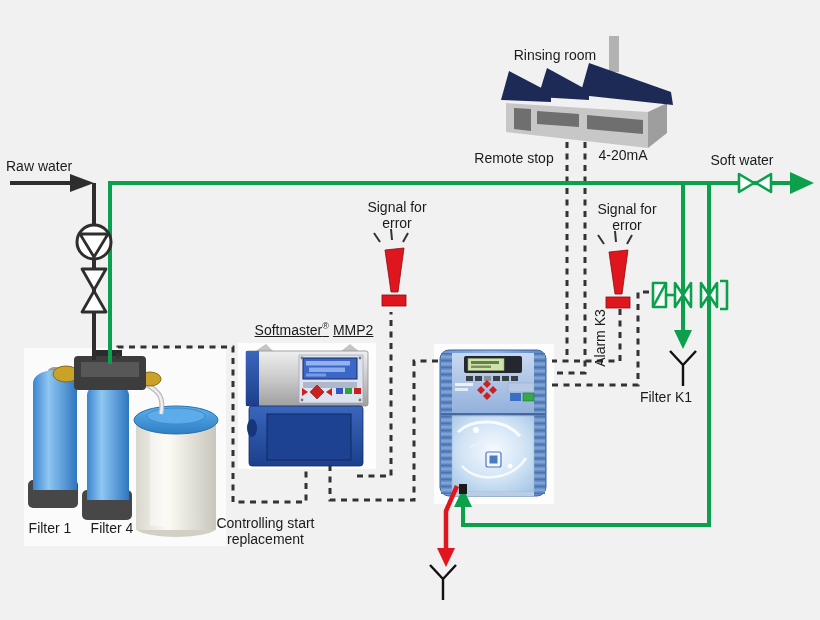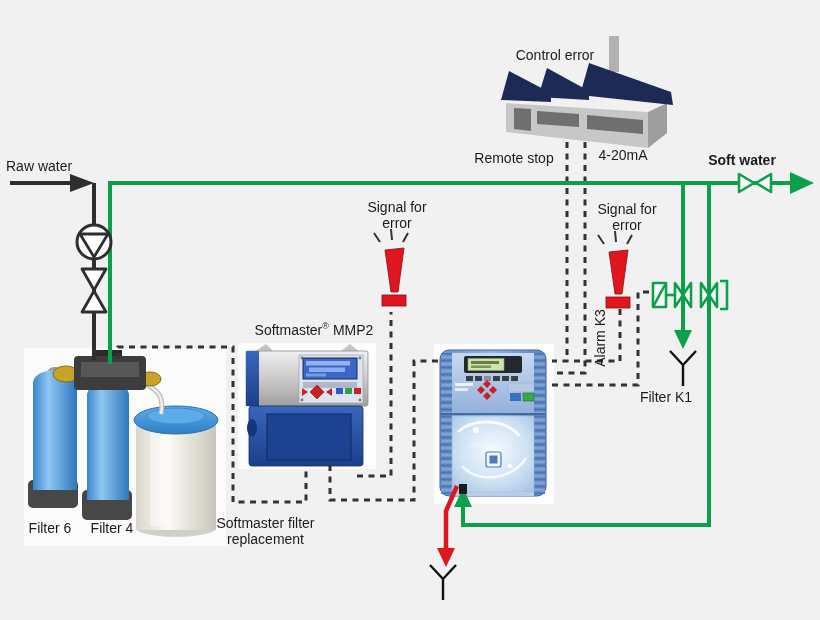--- a/index.html
+++ b/index.html
@@ -244,26 +244,26 @@
     <rect x="382" y="295" width="24" height="11" fill="#e0161e" stroke="#8a0d12" stroke-width="0.8"></rect>
   </g>
   <g>
     <path d="M604,244 L598,235 M616,242 L615,231 M627,244 L632,235" stroke="#333" stroke-width="2" fill="none"></path>
     <polygon points="609,252 628,250 622,294 615,294" fill="#e0161e" stroke="#8a0d12" stroke-width="0.8"></polygon>
     <rect x="606" y="297" width="24" height="11" fill="#e0161e" stroke="#8a0d12" stroke-width="0.8"></rect>
   </g>
 </svg>
 
 <div class="lbl left" style="left:6px;top:159px;width:90px;">Raw water</div>
-<div class="lbl" style="left:500px;top:48px;width:110px;">Control error</div>
+<div class="lbl" style="left:500px;top:48px;width:110px;">Rinsing room</div>
 <div class="lbl" style="left:468px;top:151px;width:92px;">Remote stop</div>
 <div class="lbl" style="left:588px;top:148px;width:70px;">4-20mA</div>
-<div class="lbl" style="left:703px;top:153px;width:78px;font-weight:bold;">Soft water</div>
+<div class="lbl" style="left:703px;top:153px;width:78px;">Soft water</div>
 <div class="lbl" style="left:366px;top:200px;width:62px;">Signal for error</div>
 <div class="lbl" style="left:596px;top:202px;width:62px;">Signal for error</div>
 <div class="lbl rot" style="left:561px;top:330px;width:80px;height:16px;">Alarm K3</div>
 <div class="lbl" style="left:620px;top:390px;width:92px;">Filter K1</div>
-<div class="lbl" style="left:18px;top:521px;width:64px;">Filter 6</div>
+<div class="lbl" style="left:18px;top:521px;width:64px;">Filter 1</div>
 <div class="lbl" style="left:80px;top:521px;width:64px;">Filter 4</div>
-<div class="lbl" style="left:203px;top:516px;width:125px;">Softmaster filter replacement</div>
-<div class="lbl" style="left:244px;top:321px;width:140px;"><span>Softmaster</span><sup>®</sup><span class="m2">MMP2</span></div>
+<div class="lbl" style="left:203px;top:516px;width:125px;">Controlling start replacement</div>
+<div class="lbl" style="left:244px;top:321px;width:140px;text-decoration:underline;"><span>Softmaster</span><sup>®</sup><span class="m2">MMP2</span></div>
 
 </div>
 
 </body></html>

